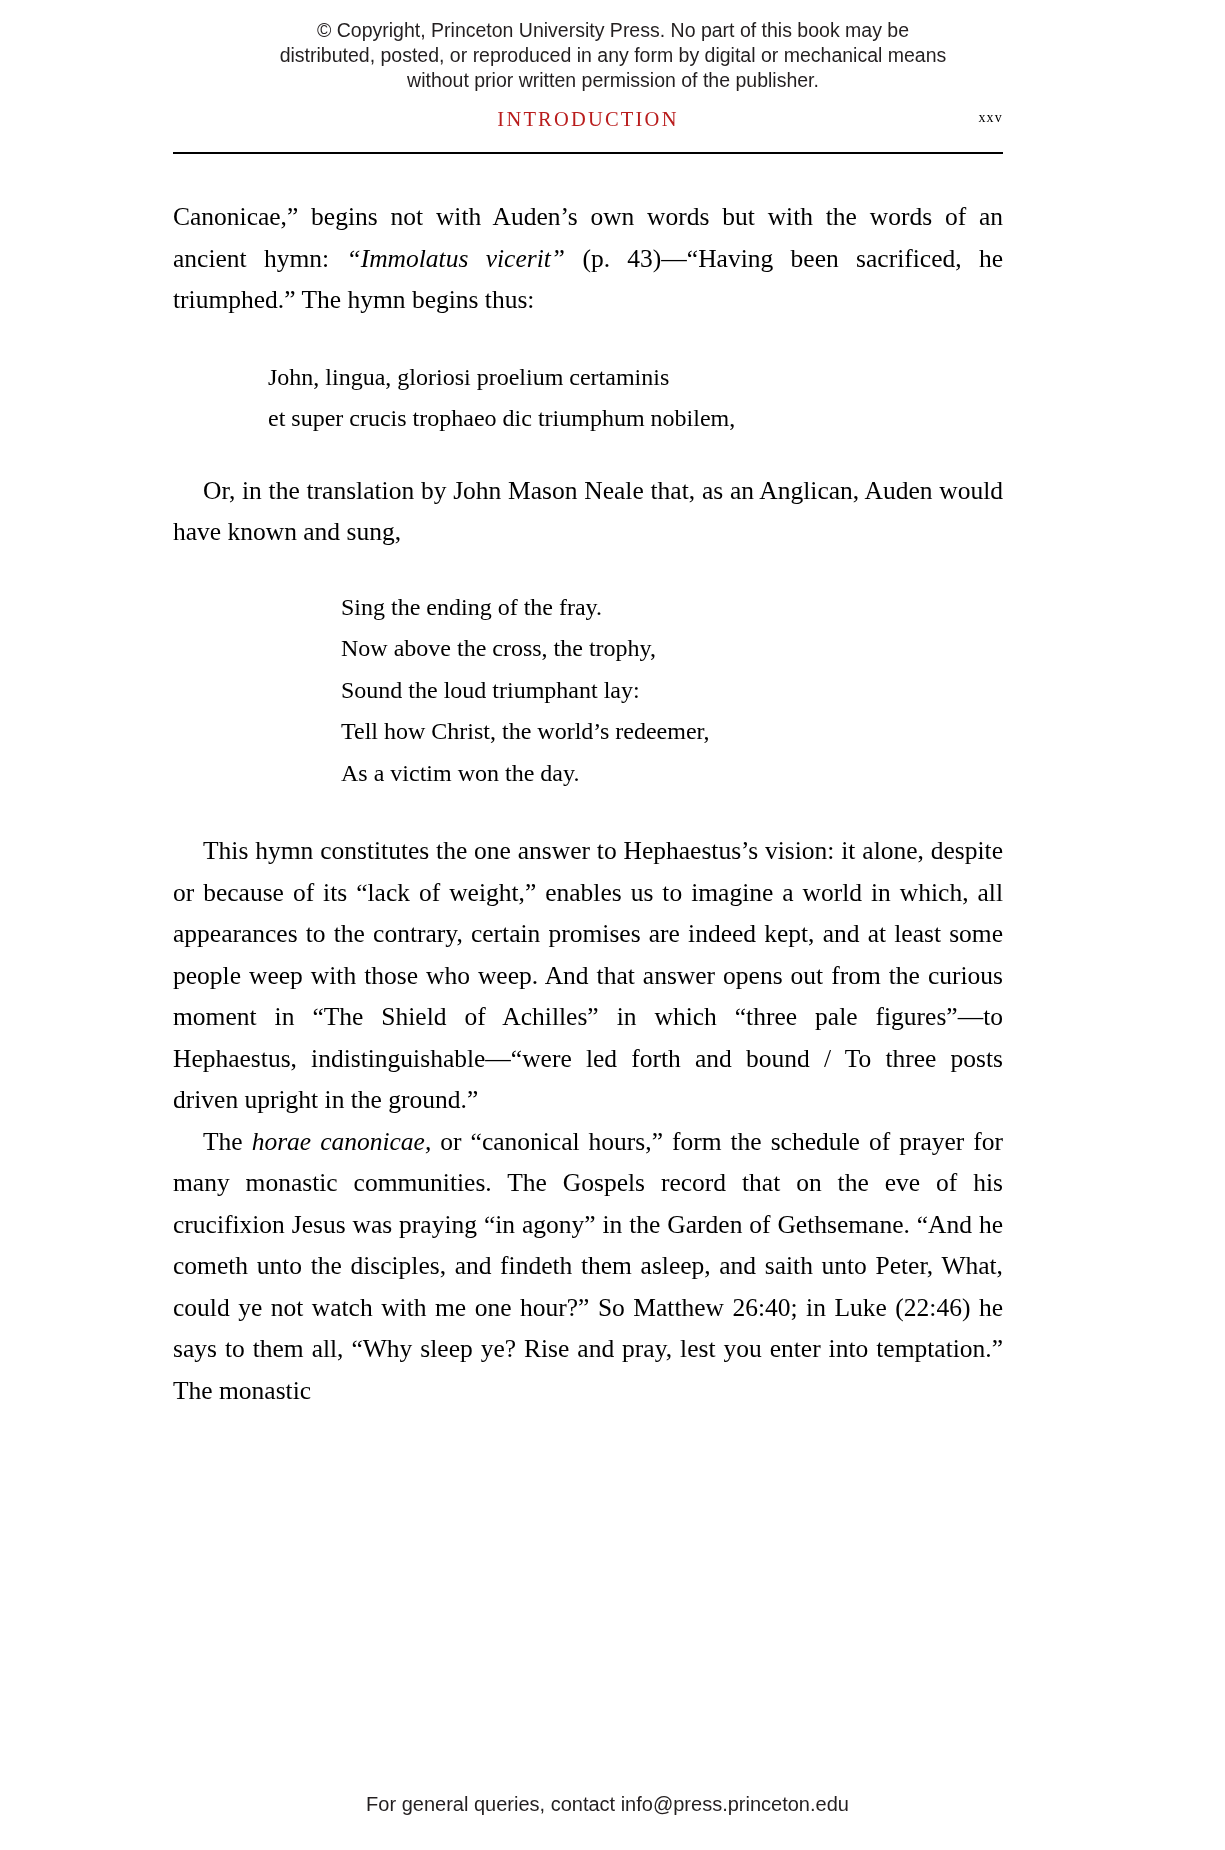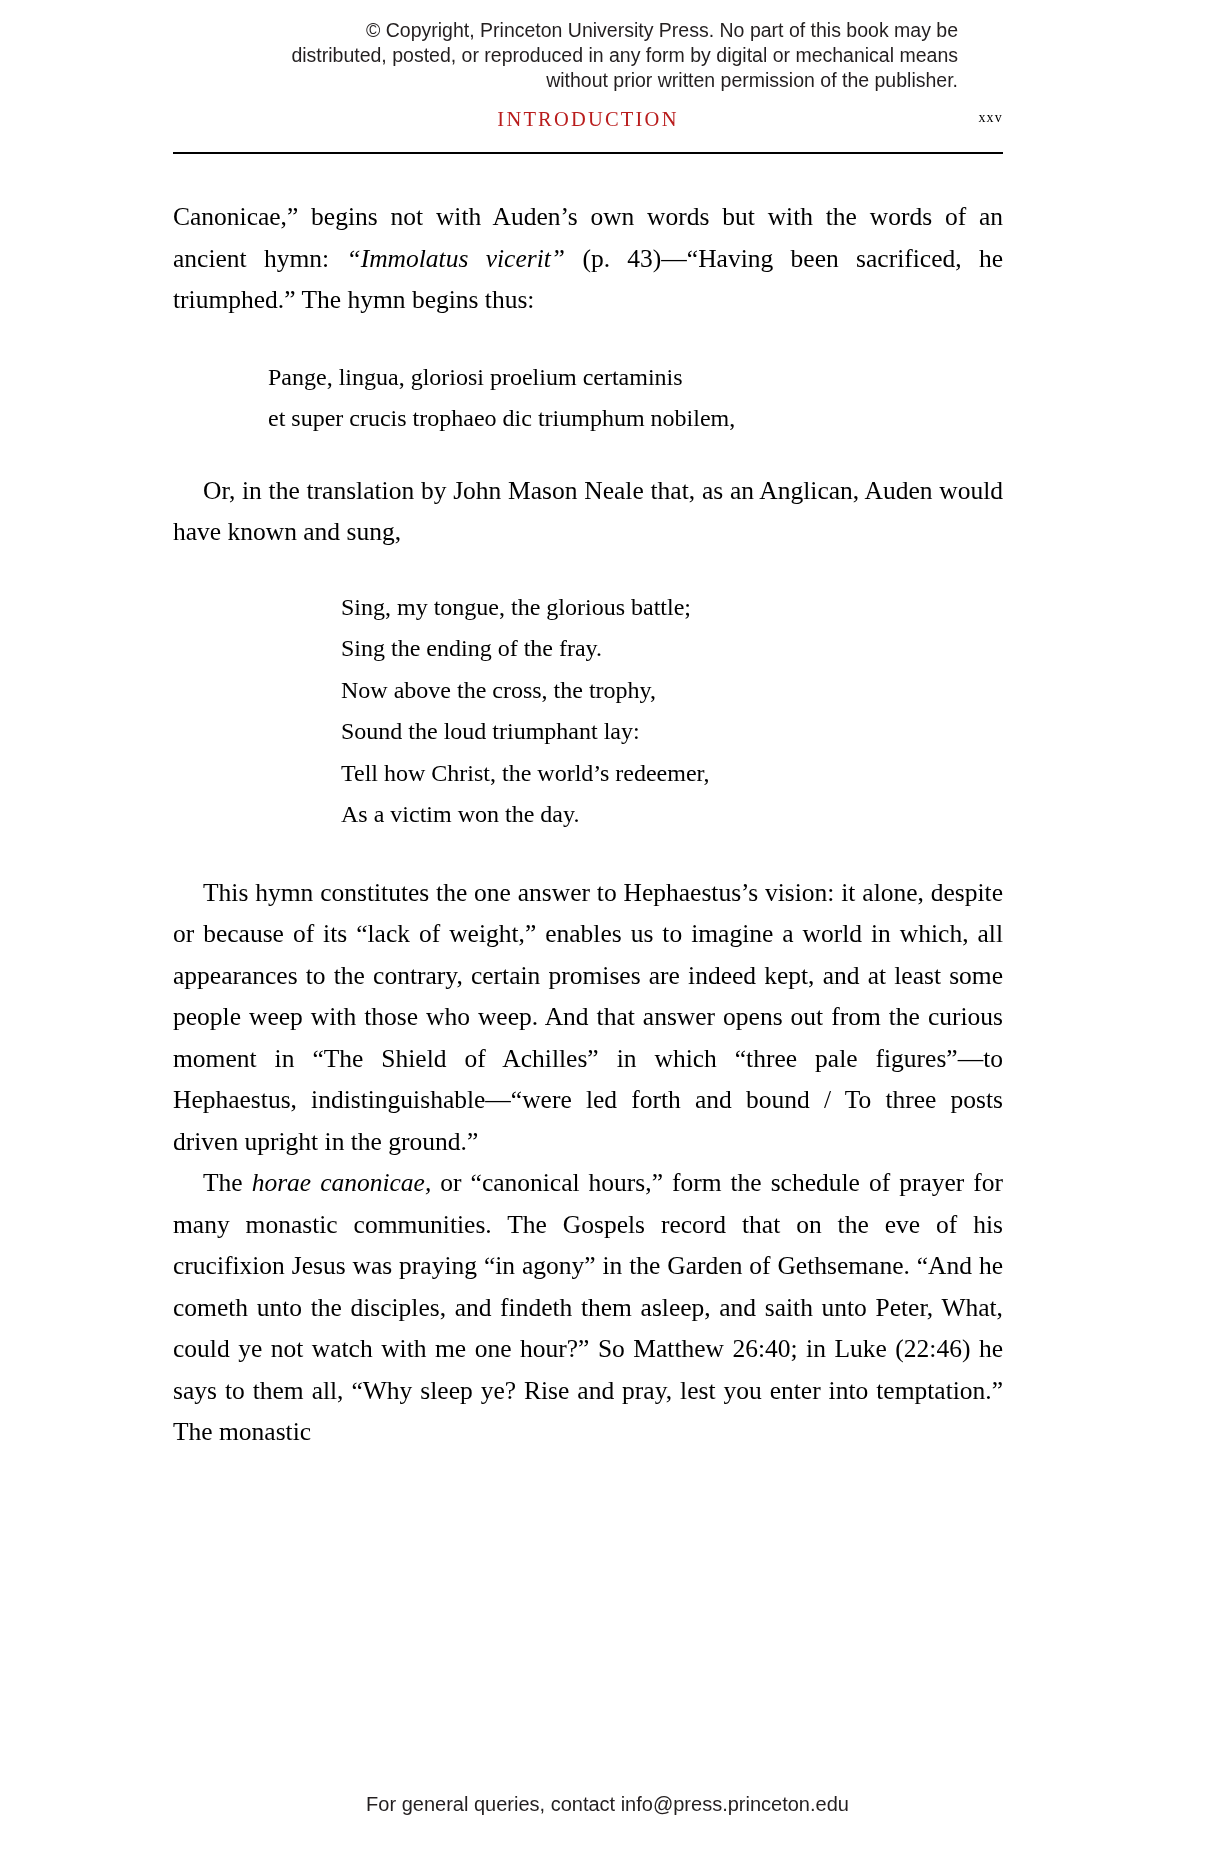--- a/index.html
+++ b/index.html
@@ -22,21 +22,21 @@
   
   .copyright {
     position: absolute;
     left: 268px;
     top: 18px;
     width: 690px;
     font-family: "Liberation Sans", sans-serif;
     font-size: 19.5px;
     line-height: 25px;
     color: #231f20;
-    text-align: right;
+    text-align: center;
   }
 
   
   .running-head {
     position: absolute;
     left: 173px;
     top: 108px;
     width: 830px;
     height: 28px;
   }
@@ -128,30 +128,29 @@
     <div class="rh-title">INTRODUCTION</div>
     <div class="rh-folio">xxv</div>
   </div>
   <div class="rule"></div>
 
   <div class="body">
 
     <p class="para"><span>Canonicae,” begins not with Auden’s own words but with the words of an ancient hymn: </span><em>“Immolatus vicerit”</em><span> (p. 43)—“Having been sacrificed, he triumphed.” The hymn begins thus:</span></p>
 
     <div class="verse verse-block-1">
-      <div>Pange, lingua, gloriosi proelium certaminis</div>
+      <div>John, lingua, gloriosi proelium certaminis</div>
       <div>et super crucis trophaeo dic triumphum nobilem,</div>
     </div>
 
     <div class="gap-after-verse-1"></div>
 
     <p class="para indent">Or, in the translation by John Mason Neale that, as an Anglican, Auden would have known and sung,</p>
 
     <div class="verse verse-block-2">
-      <div>Sing, my tongue, the glorious battle;</div>
       <div>Sing the ending of the fray.</div>
       <div>Now above the cross, the trophy,</div>
       <div>Sound the loud triumphant lay:</div>
       <div>Tell how Christ, the world’s redeemer,</div>
       <div>As a victim won the day.</div>
     </div>
 
     <div class="gap-after-verse-2"></div>
 
     <p class="para indent">This hymn constitutes the one answer to Hephaestus’s vision: it alone, despite or because of its “lack of weight,” enables us to imagine a world in which, all appearances to the contrary, certain promises are indeed kept, and at least some people weep with those who weep. And that answer opens out from the curious moment in “The Shield of Achilles” in which “three pale figures”—to Hephaestus, indistinguishable—“were led forth and bound / To three posts driven upright in the ground.”</p>

